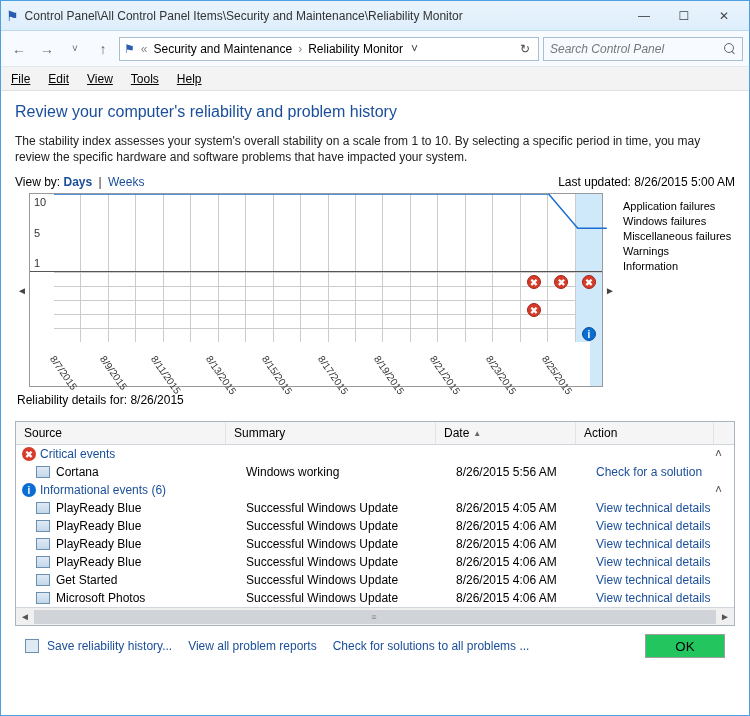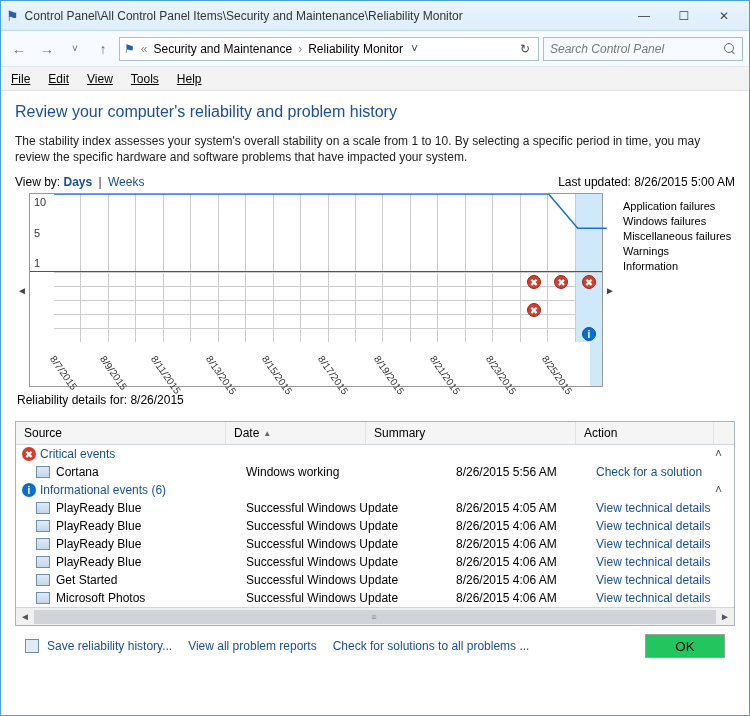--- a/index.html
+++ b/index.html
@@ -290,25 +290,25 @@
       <div>Warnings</div>
       <div>Information</div>
     </div>
   </div>
 
   <div class="details-label">Reliability details for: 8/26/2015</div>
 
   <div class="table-frame">
     <div class="thead">
       <div class="th source">Source</div>
+      <div class="th summary">Summary</div>
       <div class="th date">
           <span>Date</span>
           <span class="sort-ar">▲</span>
         </div>
-      <div class="th summary">Summary</div>
       <div class="th action">Action</div>
       <div class="exp"></div>
     </div>
     <div class="tbody" id="tbody">
         <div class="group">
           <span class="ico err">✖</span>
           <span class="gtxt">Critical events</span>
           <span class="sp"></span>
           <span class="chev">˄</span>
         </div>

